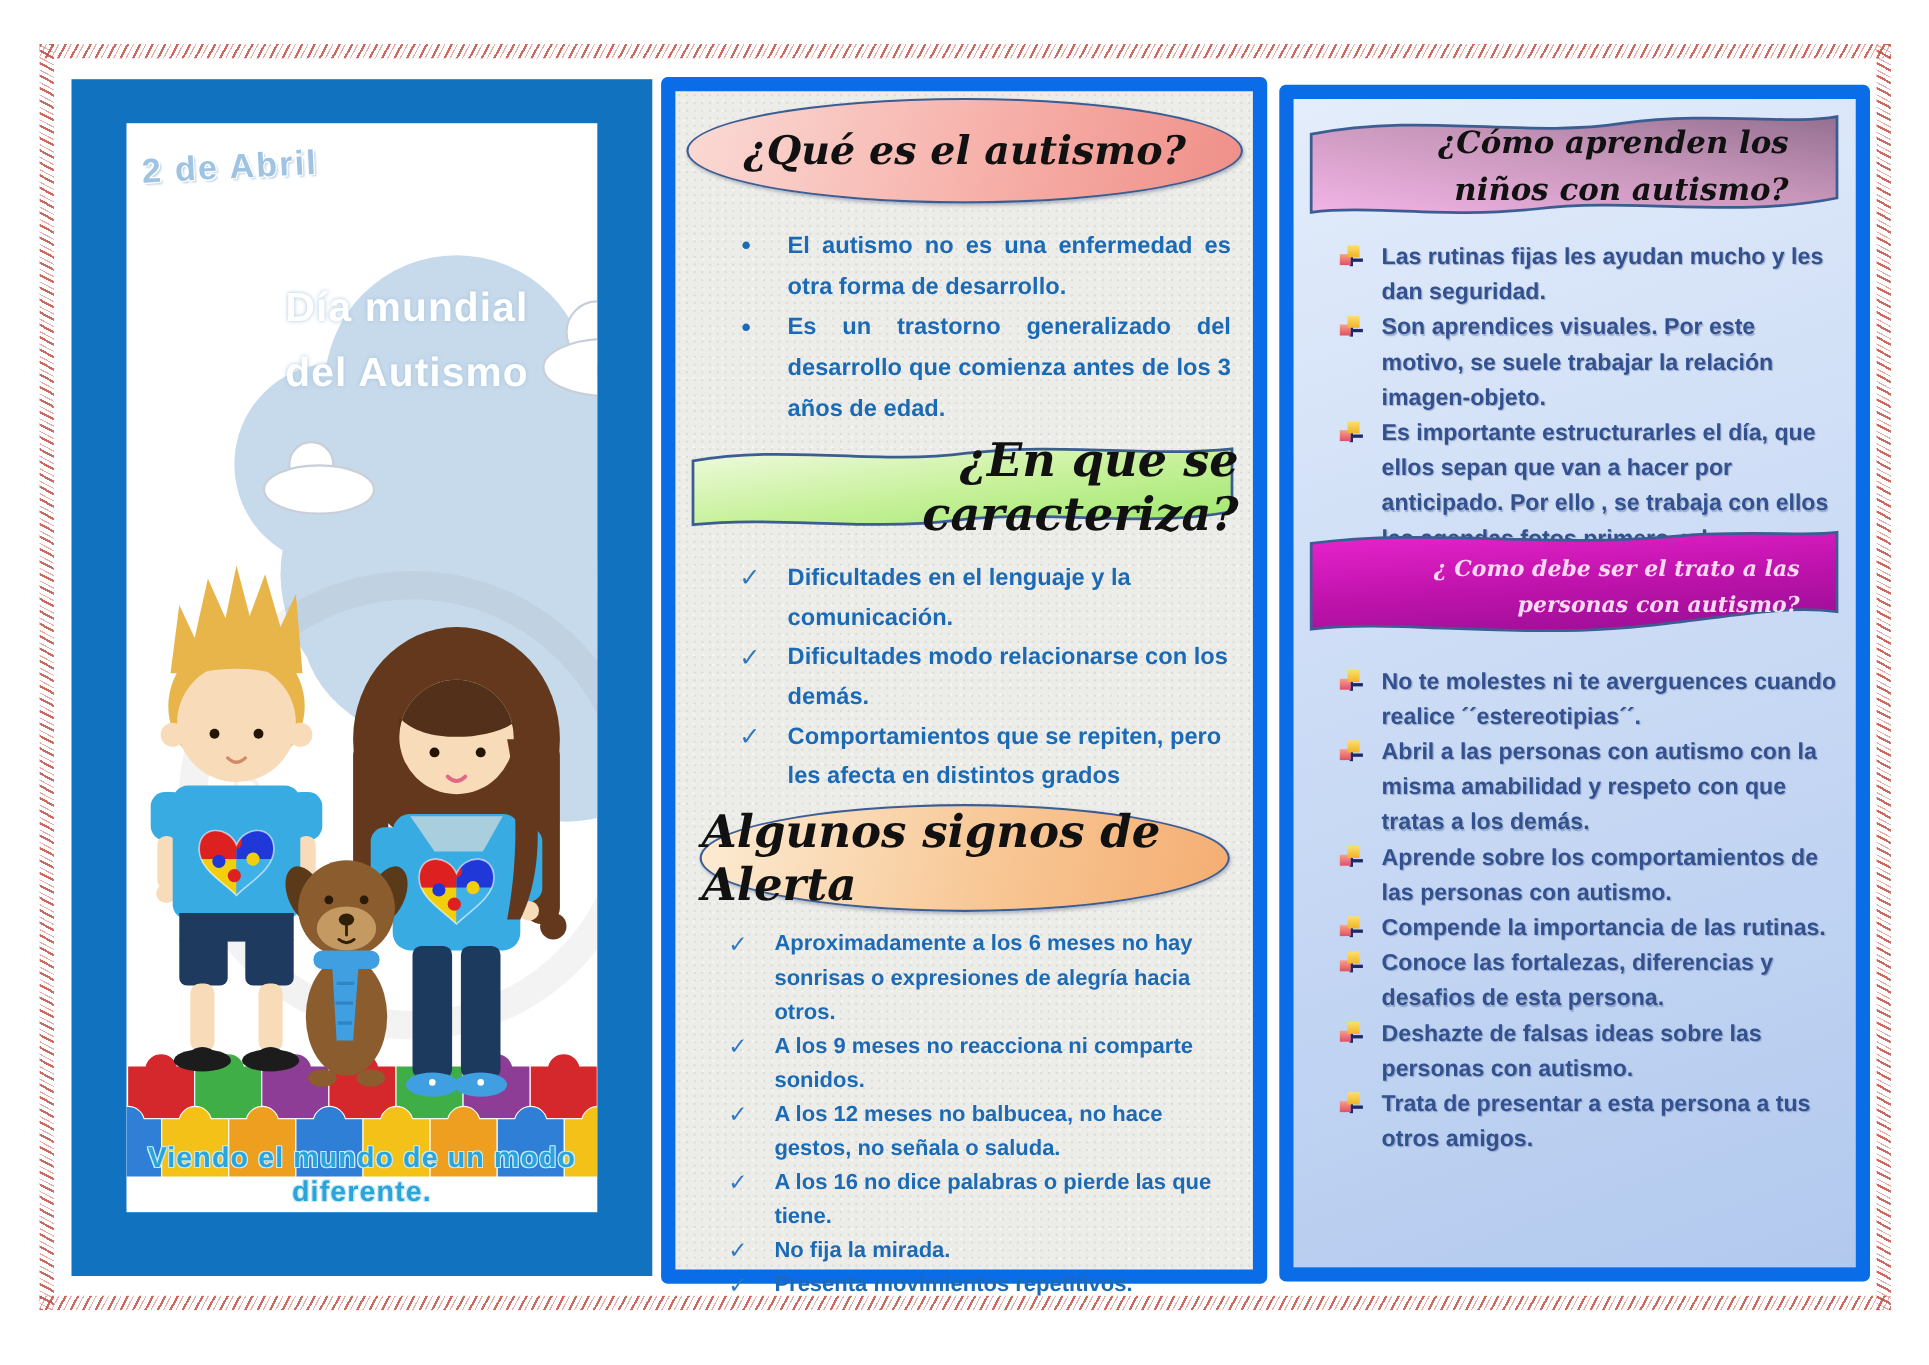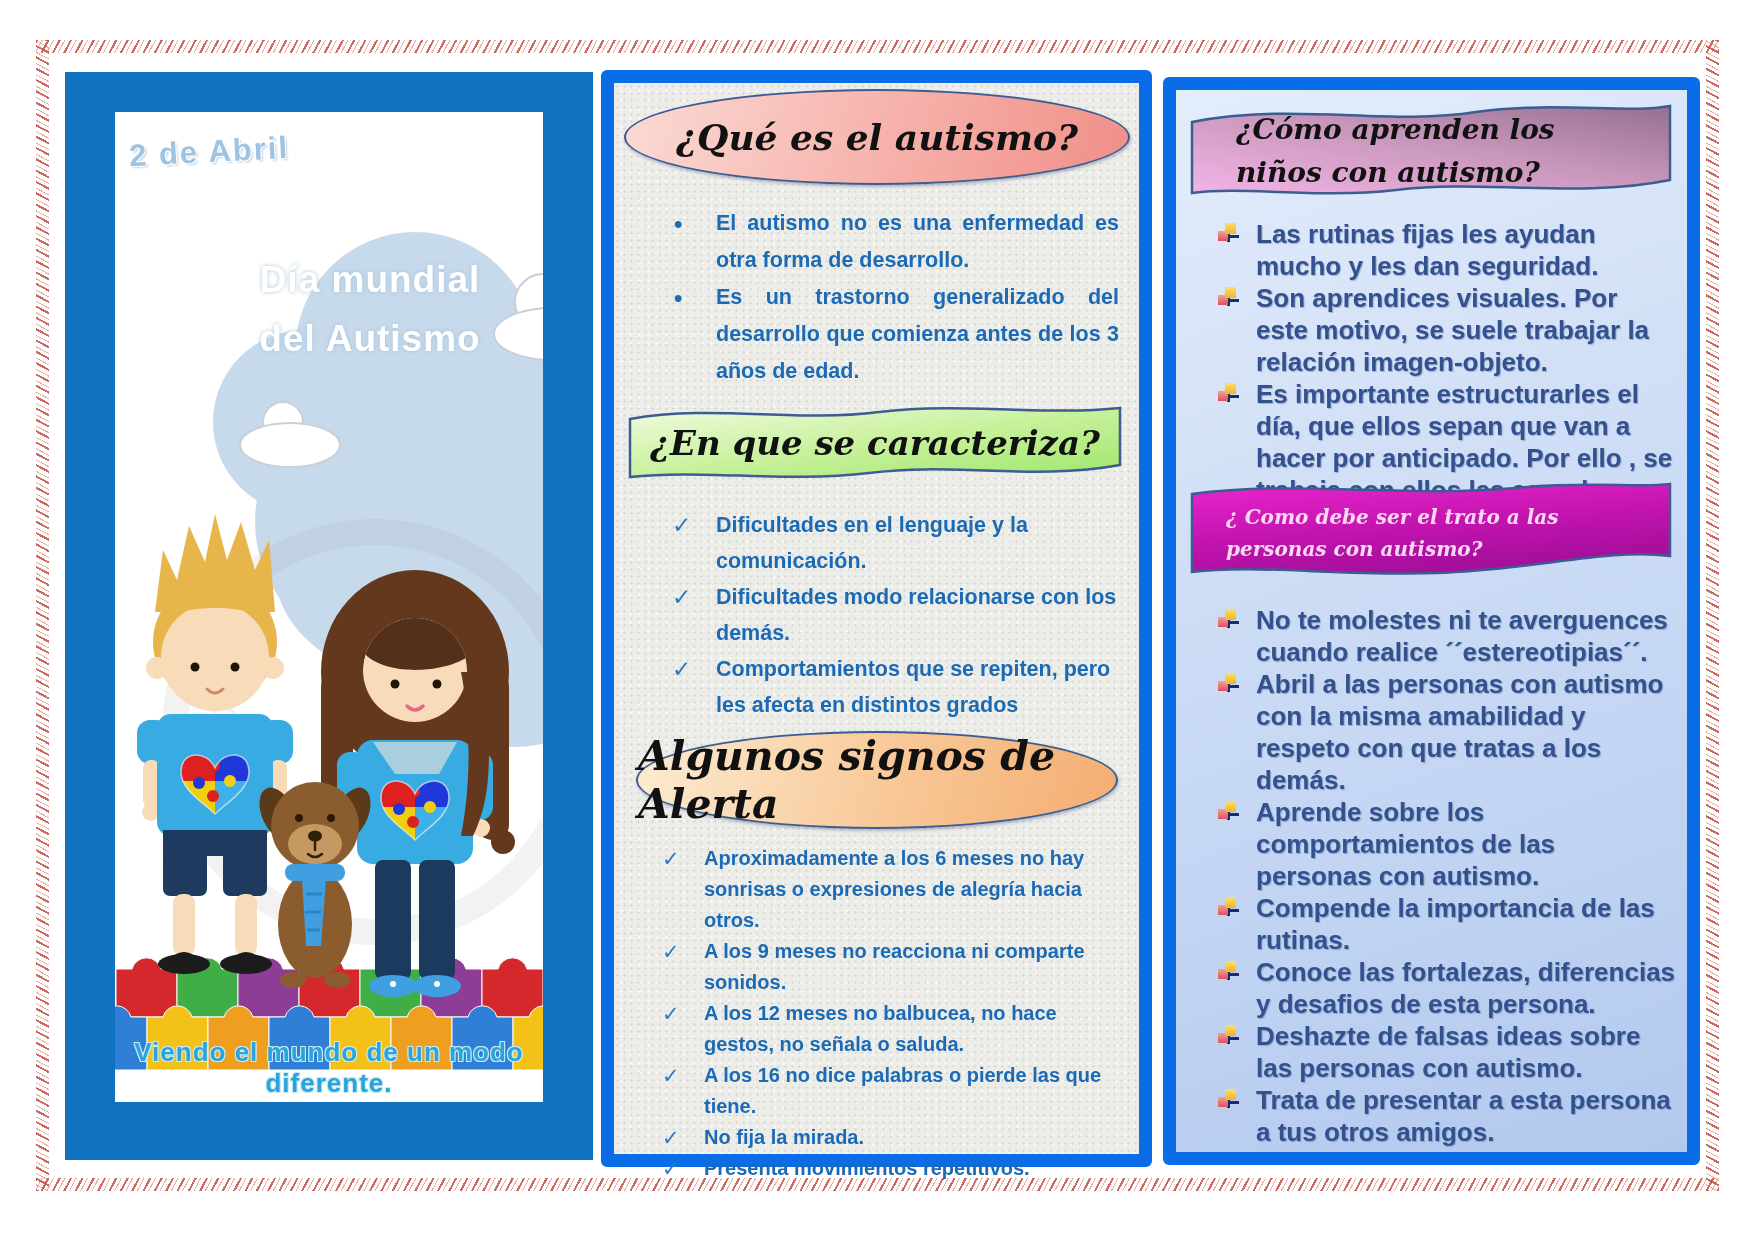--- a/index.html
+++ b/index.html
@@ -33,46 +33,46 @@
              background:linear-gradient(160deg,#e3edfb 0%,#cfdef6 40%,#b2c9ee 100%);}
 
   
   .oval{position:absolute;border:2px solid #3c5d92;border-radius:50%;display:flex;align-items:center;justify-content:center;
         box-shadow:1px 2px 3px rgba(60,80,120,.35);}
   .oval-pink{left:10px;top:6px;width:502px;height:92px;background:linear-gradient(105deg,#fbdad5 0%,#f6b0a9 55%,#ef8f88 100%);}
   .oval-orange{left:22px;top:648px;width:478px;height:94px;background:linear-gradient(105deg,#fcecd4 0%,#f8c795 55%,#f4ad72 100%);}
 
   .wave{position:absolute;}
   .wave svg{position:absolute;left:0;top:0;width:100%;height:100%;}
-  .wave .wave-label{position:absolute;left:0;top:0;width:100%;height:100%;display:flex;align-items:center;justify-content:center;text-align:left;}
+  .wave .wave-label{position:absolute;left:0;top:0;width:100%;height:100%;display:flex;align-items:center;justify-content:center;text-align:right;}
 
   .script{font-family:"DejaVu Serif","Liberation Serif",serif;font-style:italic;font-weight:bold;color:#111111;}
   .oval-pink .script{font-size:36px;}
   .wave-green{left:10px;top:316px;width:502px;height:88px;}
-  .wave-green .script{font-size:34px;}
+  .wave-green .script{font-size:42px;}
   .wave-mauve{left:10px;top:6px;width:490px;height:110px;}
   .wave-mauve .script{font-size:28px;line-height:1.55;max-width:390px;}
   .wave-magenta{left:10px;top:386px;width:490px;height:114px;}
   .wave-magenta .script{font-size:20px;line-height:1.6;max-width:410px;color:#fbd9f2;}
   .oval-orange .script{font-size:41px;}
 
   
   ul{list-style:none;margin:0;padding:0;}
   li{display:flex;align-items:flex-start;}
   .dotlist{position:absolute;left:60px;top:122px;width:445px;color:#1b6ab5;font-weight:bold;font-size:21.5px;line-height:37px;}
   .dotlist .ico{width:42px;flex:0 0 42px;text-align:left;font-size:24px;}
   .dotlist .txt{flex:1;text-align:justify;}
 
   .checklist{position:absolute;color:#1b6ab5;font-weight:bold;}
   .checklist .ico{width:44px;flex:0 0 44px;color:#2f79c2;font-size:23px;}
   .checklist-1{left:58px;top:424px;width:450px;font-size:21.5px;line-height:36px;}
   .checklist-2{left:48px;top:760px;width:462px;font-size:20px;line-height:31px;}
   .checklist-2 .ico{width:42px;flex:0 0 42px;font-size:21px;}
 
-  .pluslist{position:absolute;color:#33518f;font-weight:bold;font-size:26px;line-height:32px;
+  .pluslist{position:absolute;color:#33518f;font-weight:bold;font-size:21px;line-height:32px;
             text-shadow:1px 1px 1px rgba(90,110,150,.45);}
   .pluslist-1{left:42px;top:128px;width:455px;}
   .pluslist-2{left:42px;top:514px;width:458px;}
   .plusicon{flex:0 0 22px;width:22px;height:22px;margin-right:16px;margin-top:5px;position:relative;display:inline-block;
     background-image:
       linear-gradient(#fce06a,#f0b429),
       linear-gradient(#f7a08c,#e05062),
       linear-gradient(#1b2a6b,#1b2a6b),
       linear-gradient(#1b2a6b,#1b2a6b);
     background-size:11px 11px,10px 10px,3px 17px,17px 3px;

